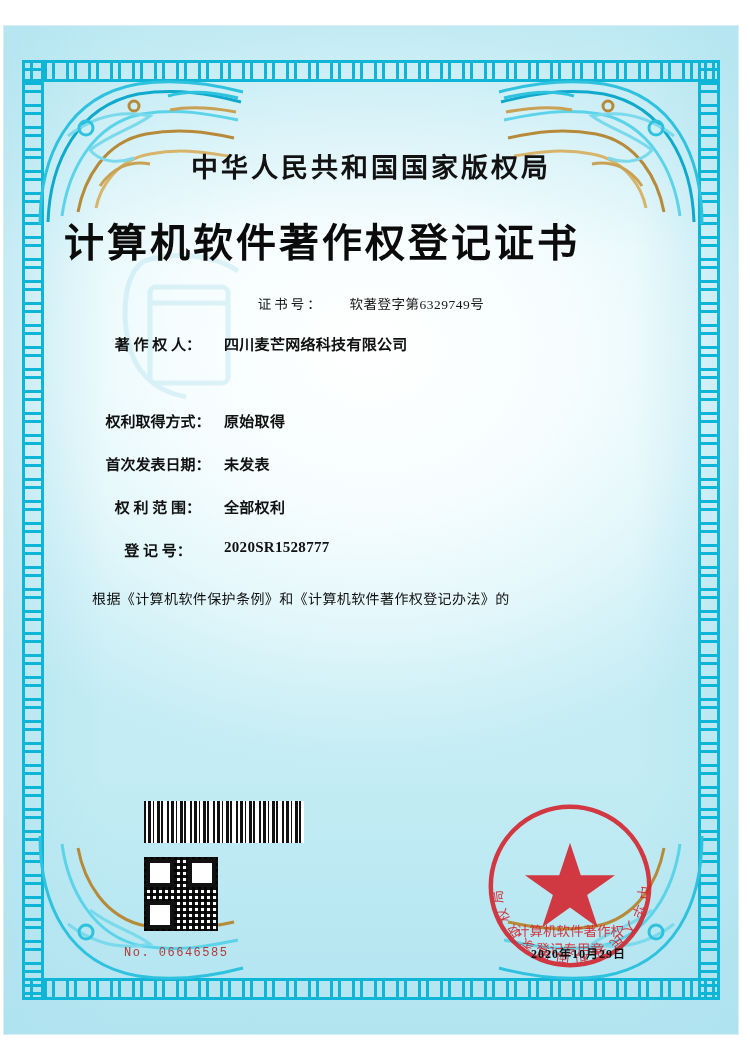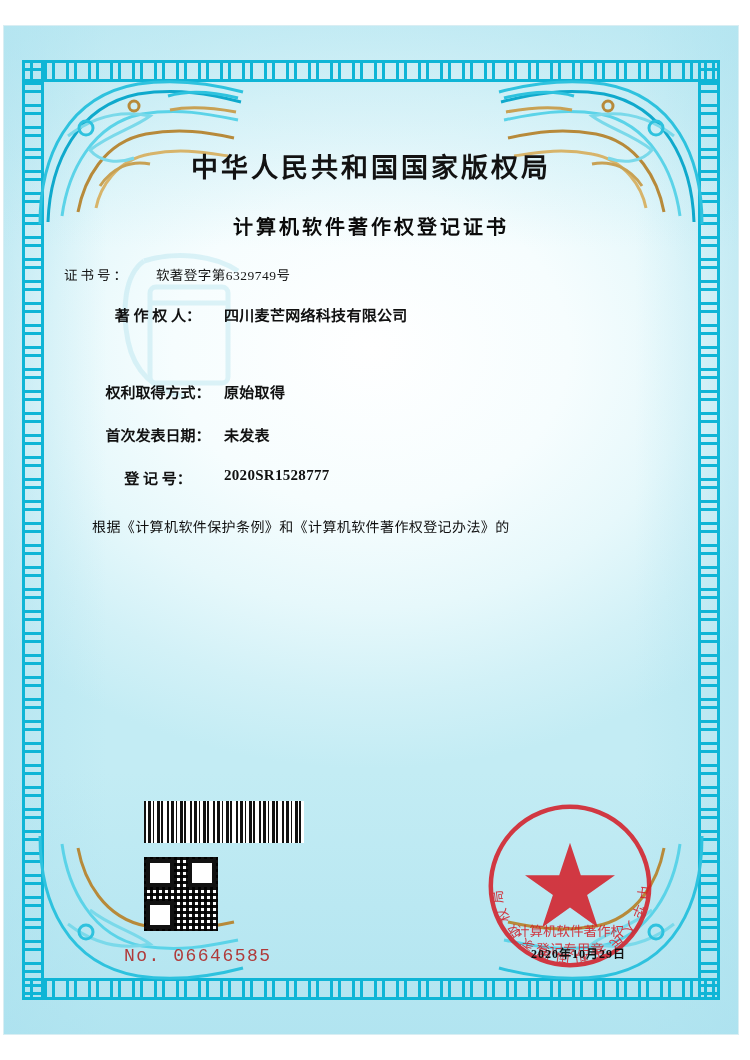--- a/index.html
+++ b/index.html
@@ -108,32 +108,32 @@
 
   .org-title {
     text-align: center;
     font-size: 27px;
     letter-spacing: 3px;
     color: #121212;
     font-weight: 700;
     font-family: "Liberation Serif", "DejaVu Serif", serif;
   }
   .doc-title {
-    text-align: center;
-    font-size: 20px;
+    text-align: left;
+    font-size: 40px;
     letter-spacing: 3px;
     color: #0b0b0b;
     font-weight: 700;
     margin-top: 26px;
     font-family: Liberation Serif, serif;
   }
 
   .cert-no-row {
     margin-top: 24px;
-    text-align: left;
+    text-align: center;
     font-size: 13.5px;
     color: #161616;
     letter-spacing: 0.5px;
   }
   .cert-no-row .label { margin-right: 22px; letter-spacing: 3px; }
 
   .fields {
     margin-top: 20px;
     padding-left: 28px;
   }
@@ -224,21 +224,21 @@
     height: 180px;
     opacity: 0.88;
   }
   .seal svg { width: 100%; height: 100%; }
 
   
   .footer-no {
     position: absolute;
     left: 120px;
     top: 920px;
-    font-size: 18px;
+    font-size: 12px;
     color: #b03a3a;
     letter-spacing: 1.5px;
     font-family: "Liberation Mono", "DejaVu Sans Mono", monospace;
   }
   .footer-date {
     position: absolute;
     right: 112px;
     top: 918px;
     font-size: 12px;
     color: #111;
@@ -350,20 +350,24 @@
       <div class="field-row loose">
         <span class="field-label">权利取得方式：</span>
         <span class="field-value">原始取得</span>
       </div>
 
       <div class="field-row loose">
         <span class="field-label">首次发表日期：</span>
         <span class="field-value">未发表</span>
       </div>
 
+      <div class="field-row loose">
+        <span class="field-label">权 利 范 围：</span>
+        <span class="field-value">全部权利</span>
+      </div>
 
       <div class="field-row loose">
         <span class="field-label">登 记 号：</span>
         <span class="field-value">2020SR1528777</span>
       </div>
 
     </div>
 
     <div class="statement">
       <span class="indent">根据《计算机软件保护条例》和《计算机软件著作权登记办法》的</span>

